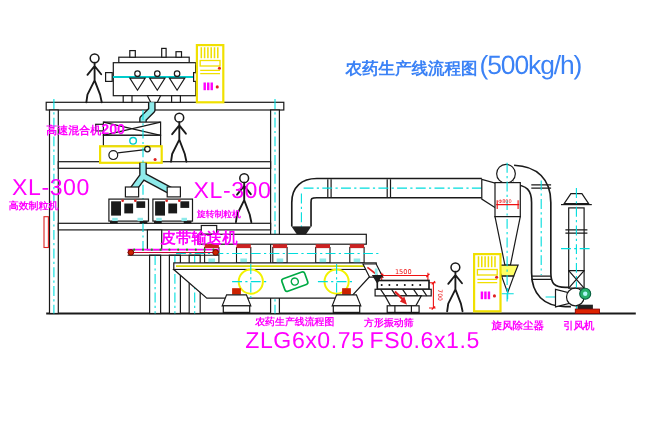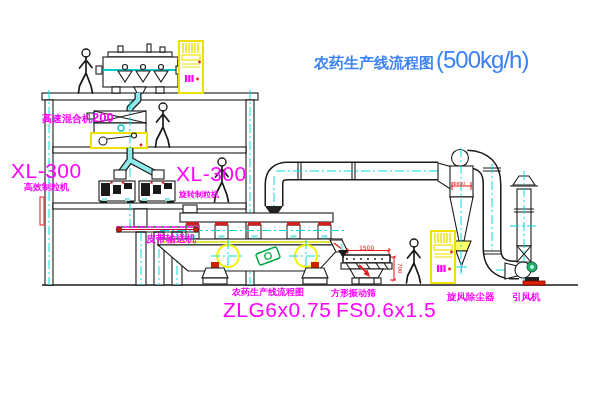--- a/index.html
+++ b/index.html
@@ -274,26 +274,26 @@
 <div id="title">
   <span class="cn">农药生产线流程图</span>
   <span class="cap">(500kg/h)</span>
 </div>
 
 <div class="lbl" style="left:42px;top:111px;font-size:10px;">
   <span>高速混合机</span><span class="spec-big">200</span>
 </div>
 
 <div class="model" style="left:11px;top:160px;">XL-300</div>
-<div class="lbl" style="left:24px;top:183px;">高效制粒机</div>
+<div class="lbl" style="left:8px;top:183px;">高效制粒机</div>
 
 <div class="model" style="left:176px;top:163px;">XL-300</div>
 <div class="lbl" style="left:179px;top:191px;font-size:8px;">旋转制粒机</div>
 
-<div class="lbl" style="left:146px;top:209px;font-size:10px;margin-top:24px;">皮带输送机</div>
+<div class="lbl" style="left:146px;top:209px;font-size:14px;">皮带输送机</div>
 
 <div class="lbl" style="left:232px;top:288px;">农药生产线流程图</div>
 <div class="model" style="left:223px;top:299px;">ZLG6x0.75</div>
 
 <div class="lbl" style="left:331px;top:289px;">方形振动筛</div>
 <div class="model" style="left:336px;top:299px;">FS0.6x1.5</div>
 
 <div class="lbl" style="left:447px;top:292px;font-size:9.5px;">旋风除尘器</div>
 <div class="lbl" style="left:512px;top:292px;font-size:9.5px;">引风机</div>
 </div>

